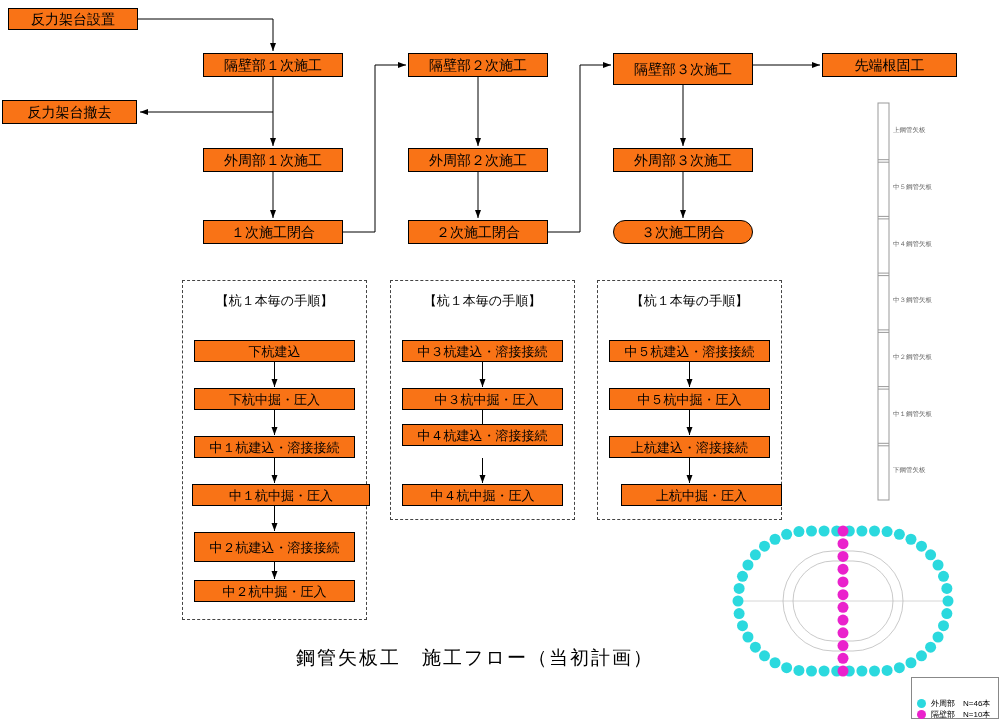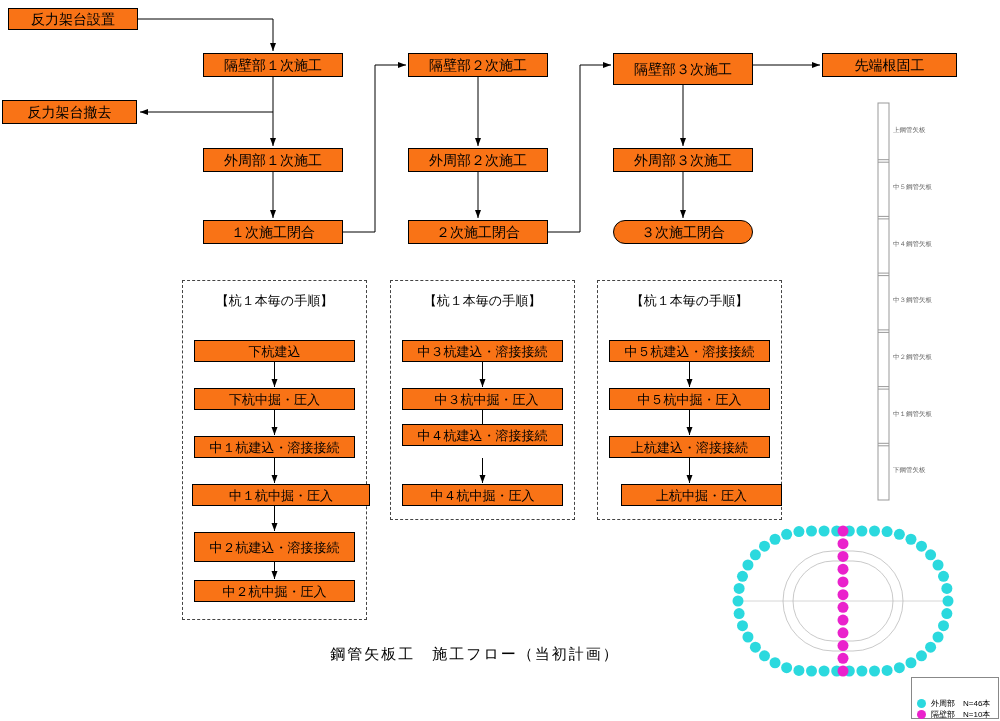--- a/index.html
+++ b/index.html
@@ -5,21 +5,21 @@
   html,body{margin:0;padding:0;background:#fff;}
   #page{position:relative;width:1000px;height:721px;background:#fff;overflow:hidden;
         font-family:"Liberation Sans","DejaVu Sans",sans-serif;color:#000;}
   svg{position:absolute;left:0;top:0;}
   .box{position:absolute;border:1px solid #000;background:#f97316;display:flex;
        align-items:center;justify-content:center;font-size:14px;line-height:1;
        white-space:nowrap;box-sizing:border-box;}
   .step{font-size:13px;}
   .group{position:absolute;border:1px dashed #444;background:transparent;box-sizing:border-box;}
   .group-title{position:absolute;text-align:center;font-size:13px;white-space:nowrap;}
-  .caption{position:absolute;text-align:center;font-size:15px;letter-spacing:2px;white-space:nowrap;}
+  .caption{position:absolute;text-align:center;font-size:19px;letter-spacing:2px;white-space:nowrap;}
   .pile-label{position:absolute;font-size:6.5px;color:#666;white-space:nowrap;line-height:1;}
   .legend{position:absolute;left:911px;top:677px;width:88px;height:39px;border:1px solid #888;
           background:#fff;box-sizing:border-box;padding:20px 5px;display:flex;
           flex-direction:column;justify-content:space-around;}
   .legend-row{display:flex;align-items:center;gap:5px;font-size:8px;white-space:nowrap;}
   .swatch{width:9px;height:9px;border-radius:50%;flex:0 0 auto;}
   .legend-count{margin-left:3px;}
 </style>
 </head>
 <body>

